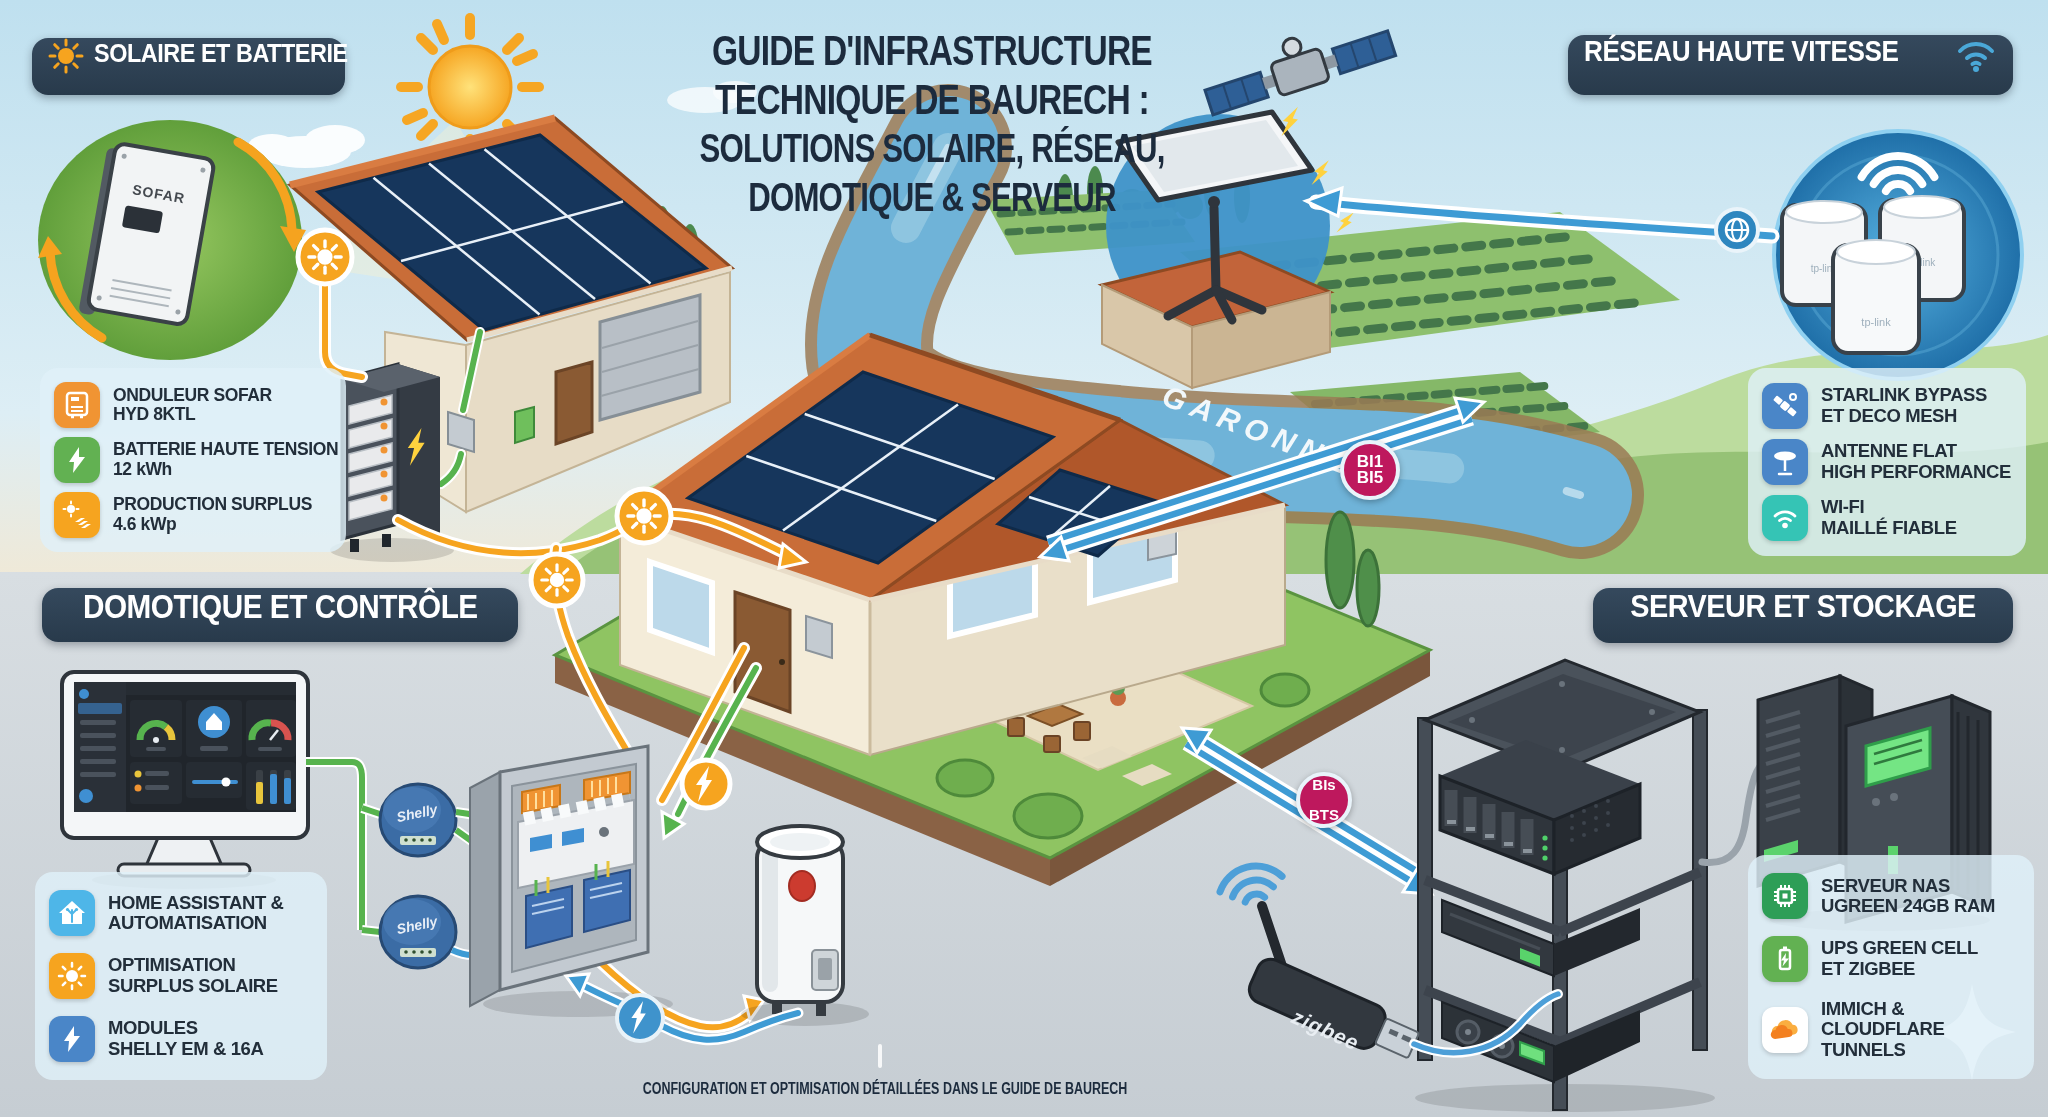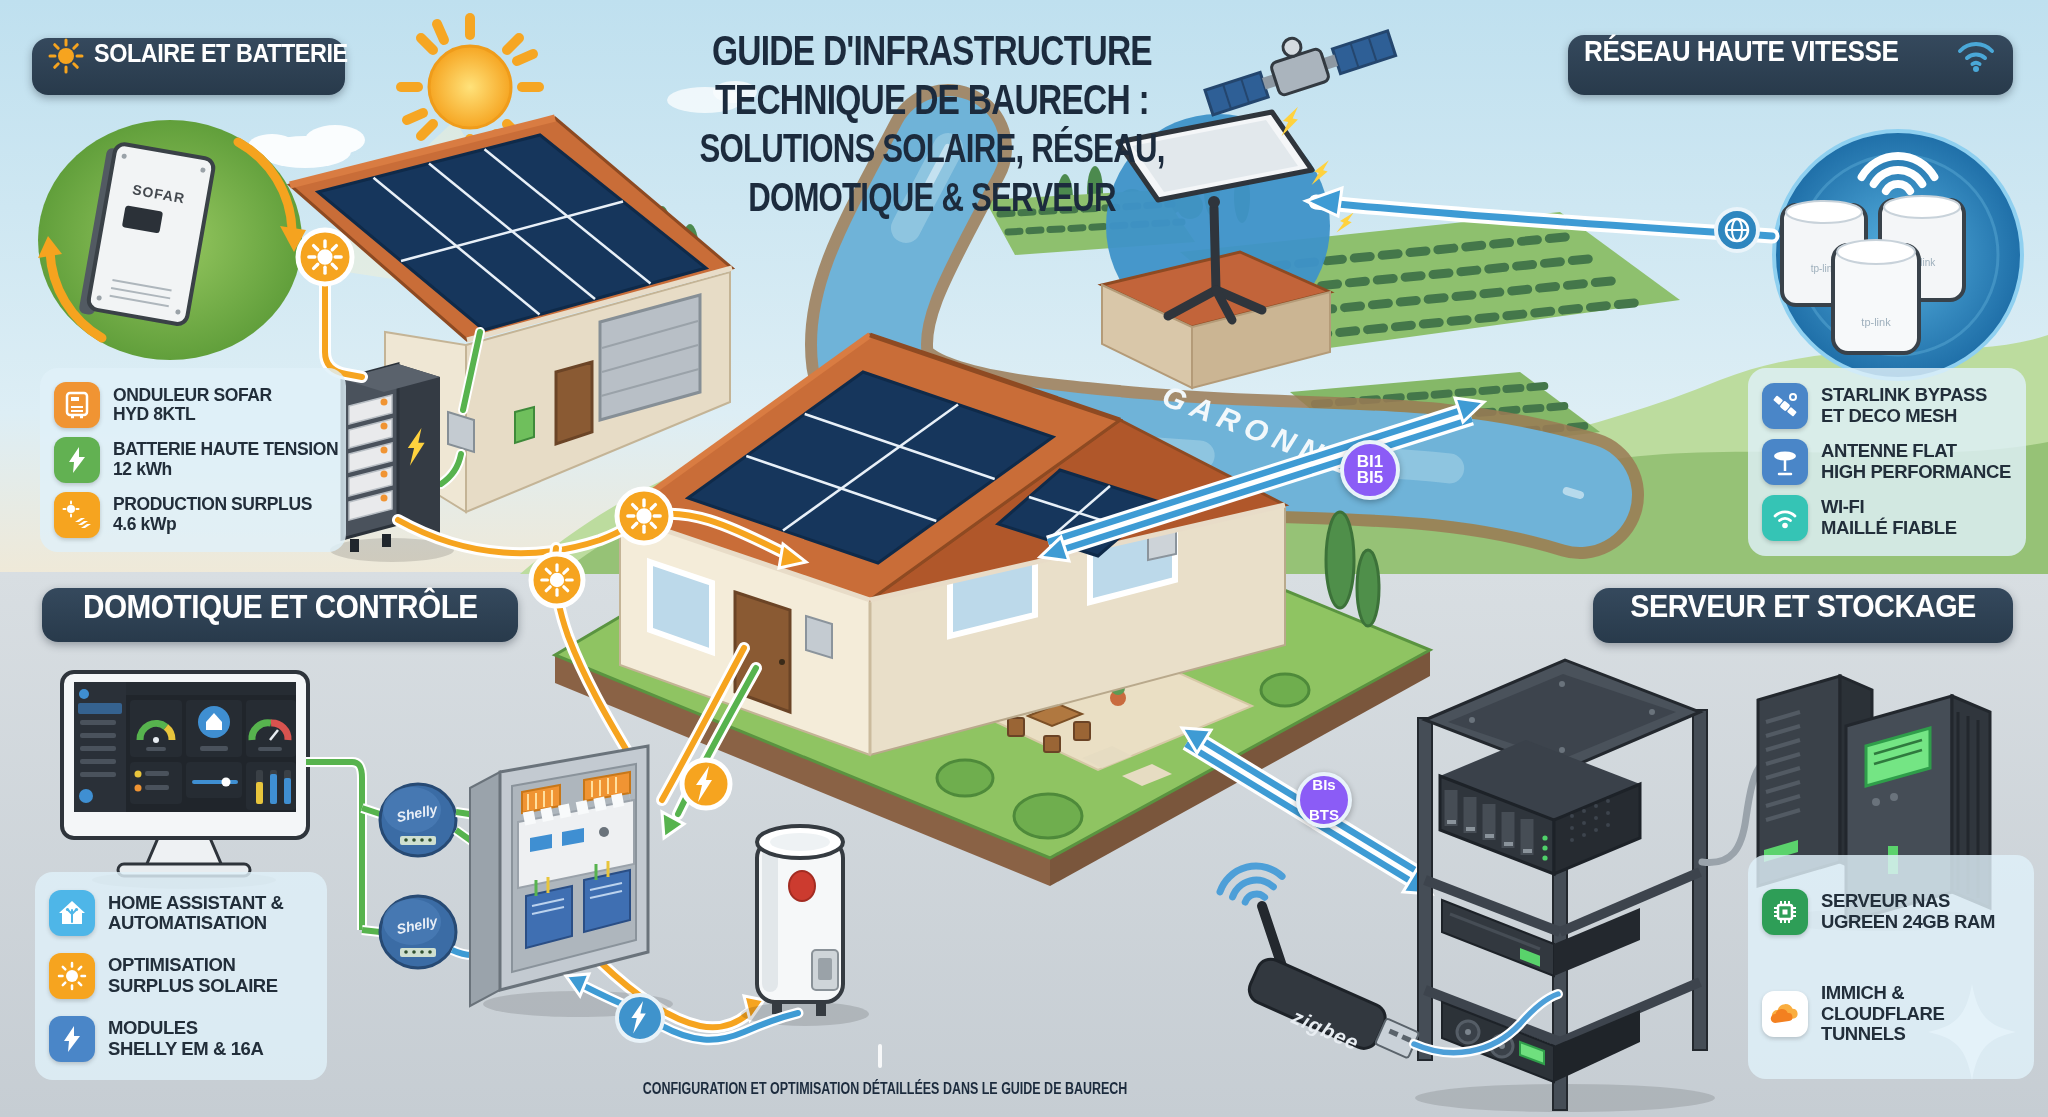--- a/index.html
+++ b/index.html
@@ -44,21 +44,21 @@
   .card-reseau{left:1748px;top:368px;width:278px;height:188px;}
   .card-domo{left:35px;top:872px;width:292px;height:208px;}
   .card-serv{left:1748px;top:855px;width:286px;height:224px;}
 
   .ic-orange{background:#f09433;} .ic-green{background:#62b152;}
   .ic-amber{background:#f6a41f;}  .ic-skyblue{background:#4eb6e8;}
   .ic-blue{background:#4a86c8;}   .ic-teal{background:#35c4b5;}
   .ic-dgreen{background:#2e9e57;} .ic-white{background:#ffffff;}
 
   
-  .badge{position:absolute;border-radius:50%;background:#8b5cf6;
+  .badge{position:absolute;border-radius:50%;background:#be185d;
          border:4px solid #e9f3fa;color:#fff;display:flex;flex-direction:column;
          align-items:center;justify-content:center;font-weight:800;
          box-shadow:0 2px 6px rgba(0,0,0,.3);box-sizing:border-box;line-height:.95;}
   .badge-antenna{left:1340px;top:440px;width:60px;height:60px;font-size:17px;}
   .badge-server{left:1296px;top:772px;width:56px;height:56px;font-size:15px;gap:16px;}
 
   
   .footer{position:absolute;left:385px;top:1080px;width:1000px;text-align:center;
           color:#1c2b3d;font-weight:800;font-size:16px;letter-spacing:0;
           transform:scaleX(.78);transform-origin:50% 0;}
@@ -906,20 +906,33 @@
               <line x1="22" y1="19" x2="26" y2="19"></line>
             </g>
           </svg>
     </div>
     <div class="txt">
       <div>SERVEUR NAS</div>
           <div>UGREEN 24GB RAM</div>
     </div>
   </div>
   <div class="row">
+    <div class="ic ic-green">
+      <svg width="30" height="30" viewBox="0 0 30 30">
+            <rect x="10" y="6" width="10" height="19" rx="2" fill="none" stroke="#fff" stroke-width="2.5"></rect>
+            <rect x="13" y="2.5" width="4" height="3" fill="#fff"></rect>
+            <path d="M16,9 L11,16.5 L14,16.5 L12.5,22.5 L19,14.5 L15.5,14.5 Z" fill="#fff"></path>
+          </svg>
+    </div>
+    <div class="txt">
+      <div>UPS GREEN CELL</div>
+          <div>ET ZIGBEE</div>
+    </div>
+  </div>
+  <div class="row">
     <div class="ic ic-white">
       <svg width="32" height="32" viewBox="0 0 32 32">
             <path d="M8,23 a5.5,5.5 0 0 1 .6,-11 a8,8 0 0 1 15,-1.2 a5,5 0 0 1 1.4,9.8 Z" fill="#faae40"></path>
             <path d="M6,25 a4.5,4.5 0 0 1 .5,-9 a6.5,6.5 0 0 1 12.3,-1 a4,4 0 0 1 1.2,8 Z" fill="#f38020"></path>
           </svg>
     </div>
     <div class="txt">
       <div>IMMICH &amp;</div>
           <div>CLOUDFLARE</div>
           <div>TUNNELS</div>

